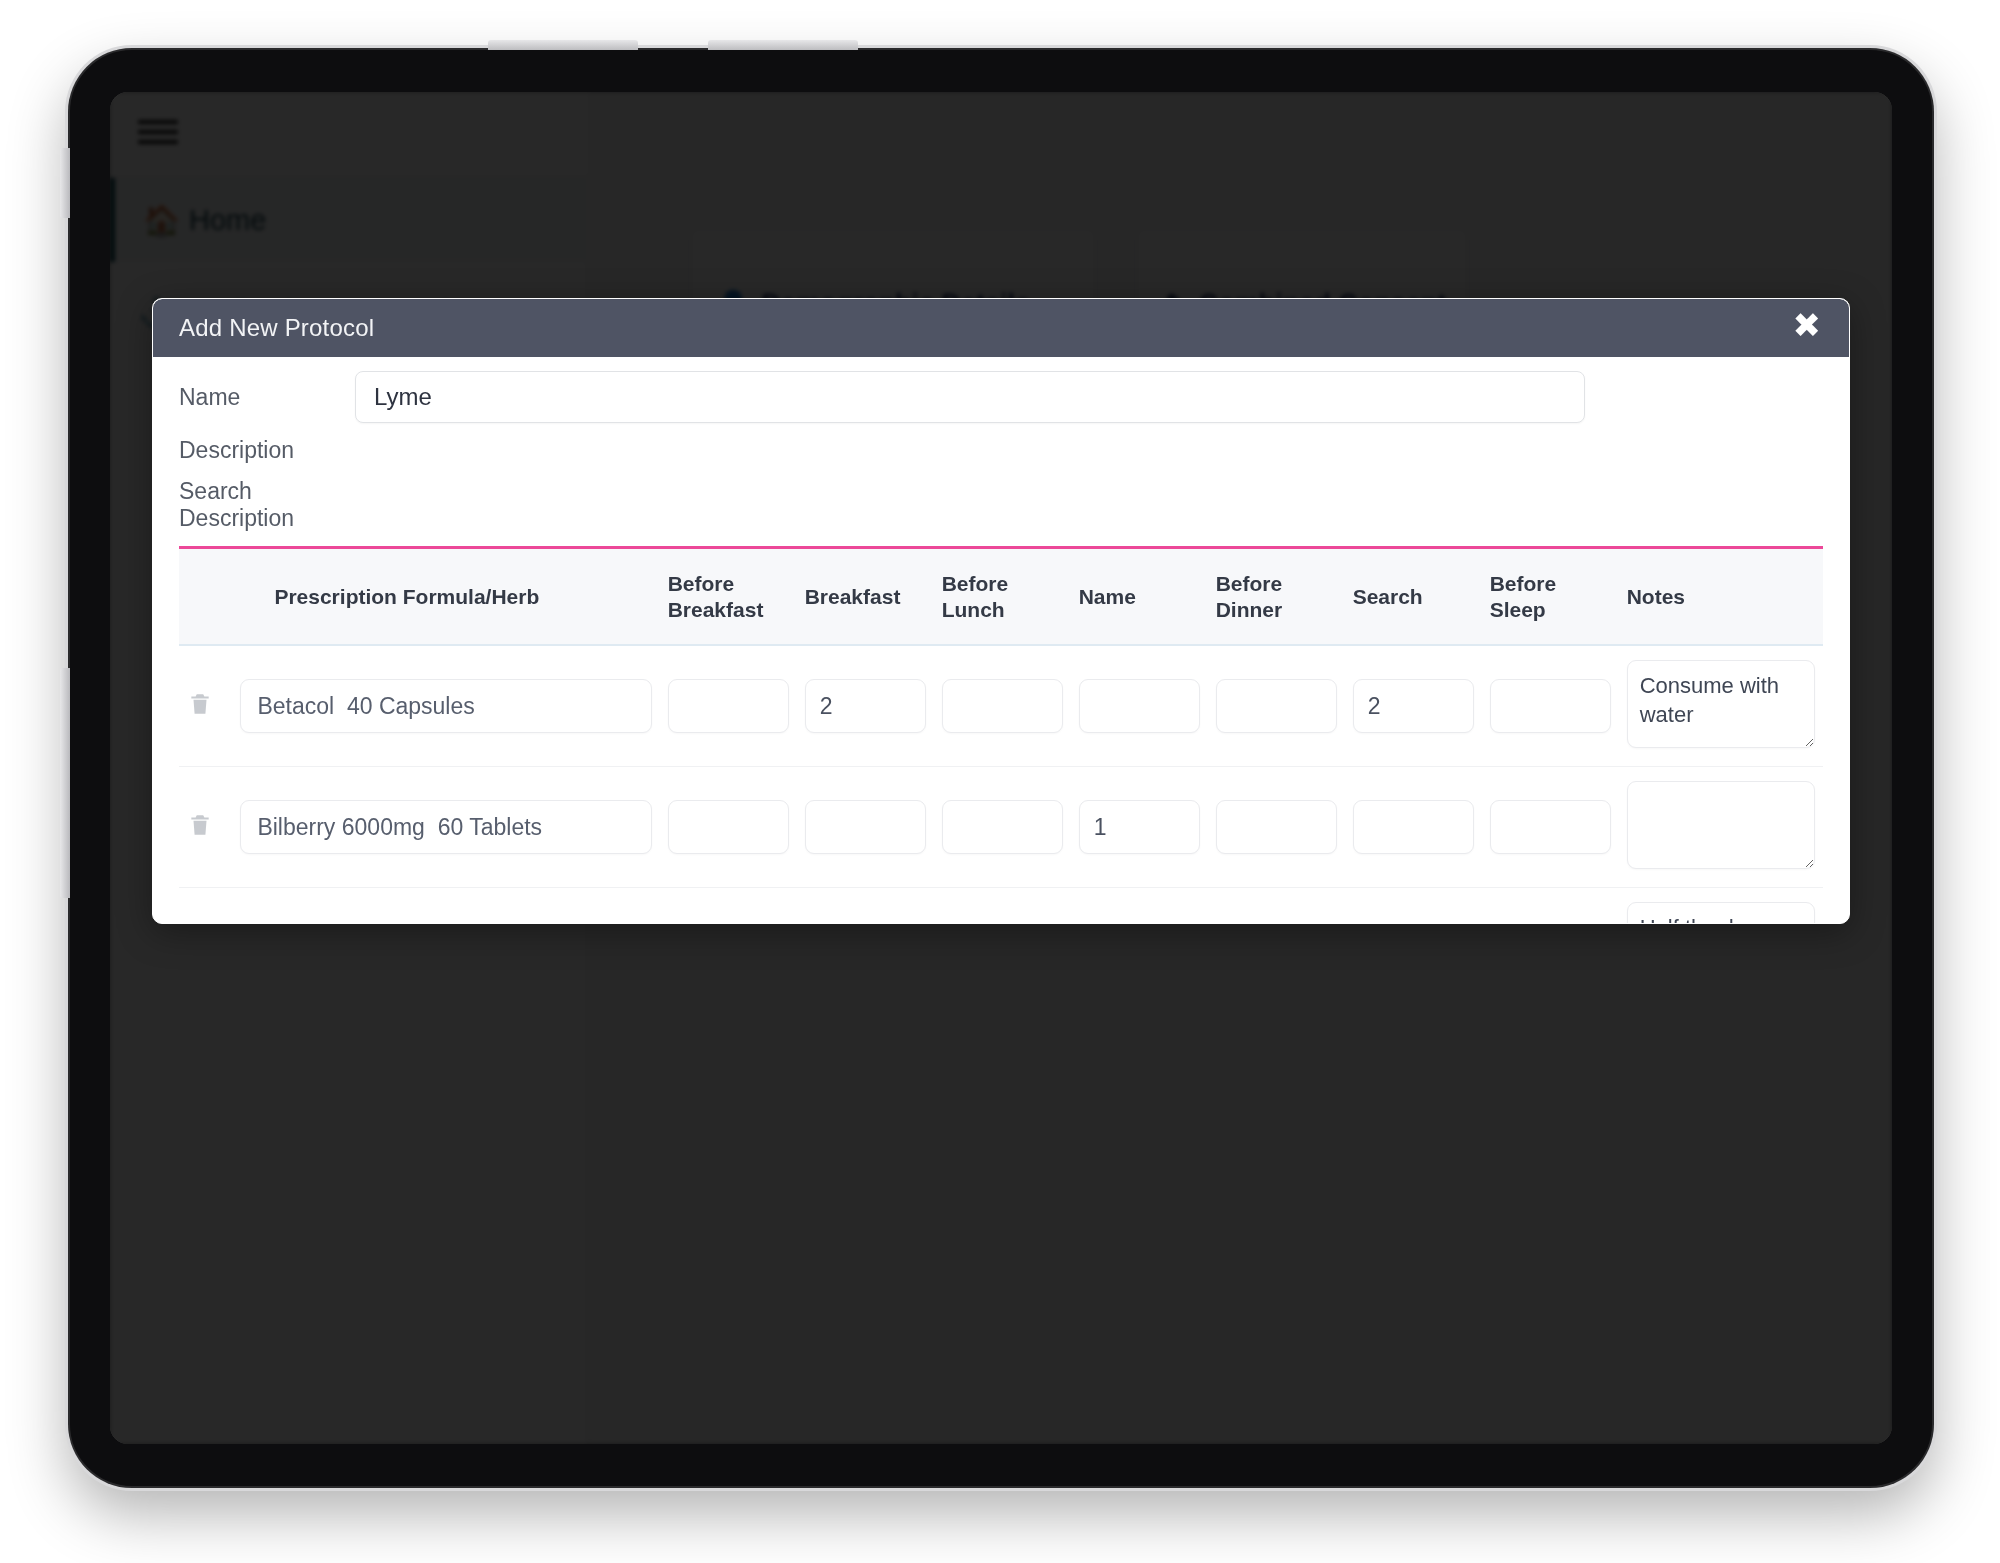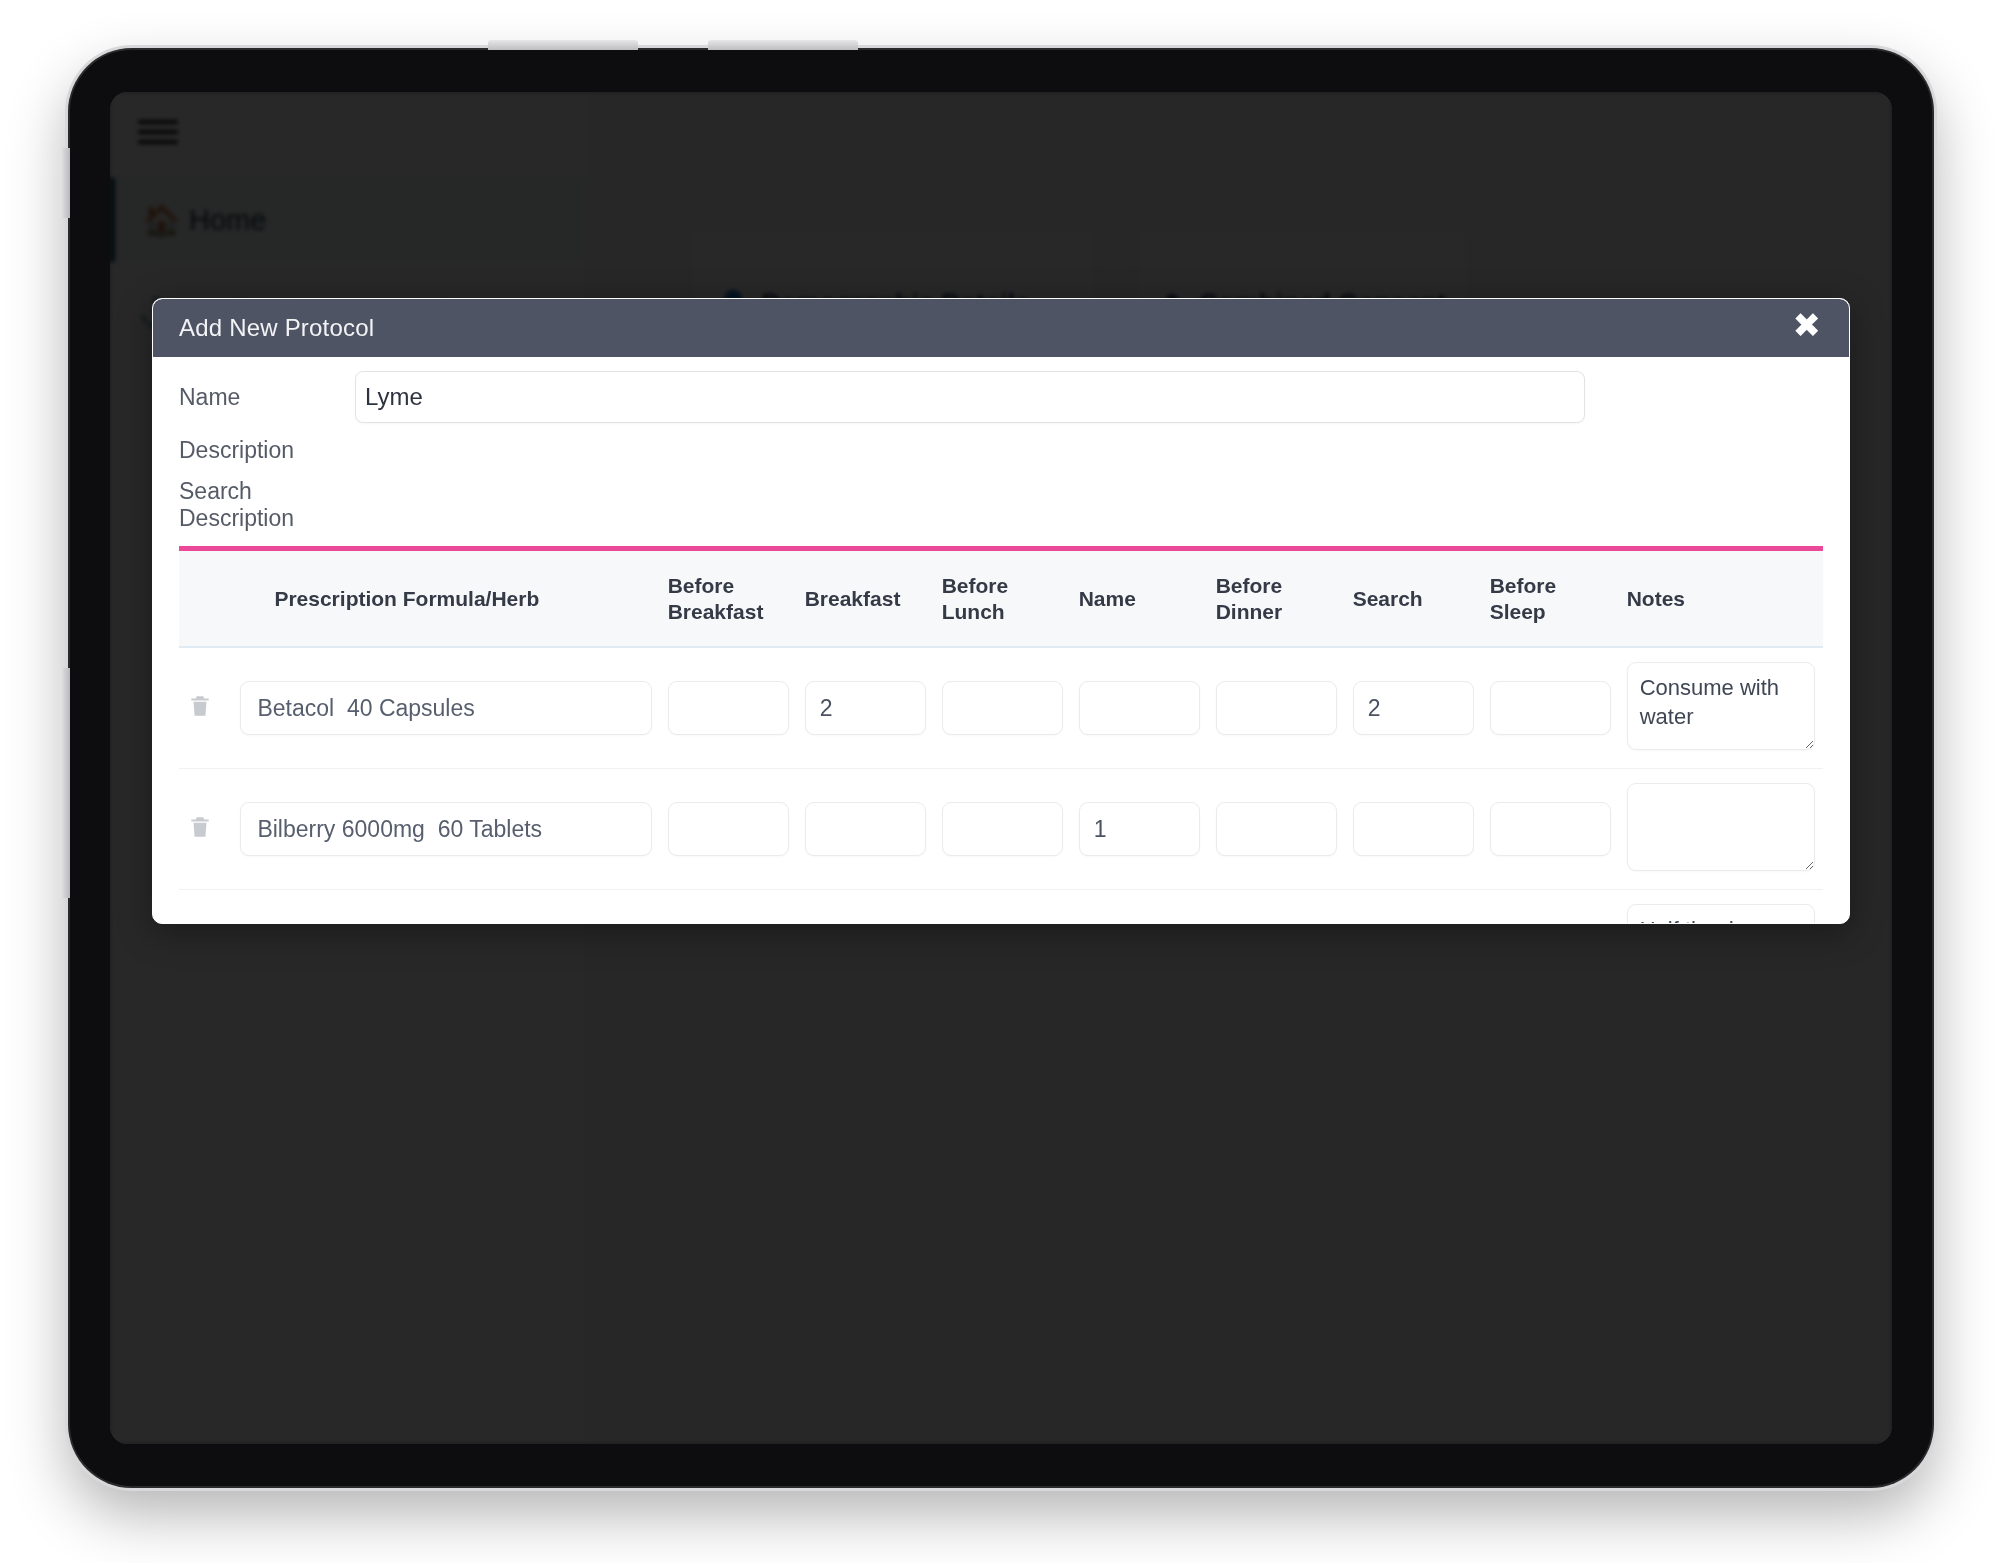--- a/index.html
+++ b/index.html
@@ -206,26 +206,26 @@
     border-radius: 8px;
     background: #fff;
     font-size: 24px;
     color: #2e3340;
     padding: 0 18px;
     font-family: "Liberation Sans", sans-serif;
     box-shadow: 0 1px 2px rgba(0,0,0,0.04);
     outline: none;
   }
   .form-input::placeholder { color: #b0b4bb; }
-  .form-input.short { max-width: 1230px; padding-left: 9px; }
+  .form-input.short { max-width: 1230px; }
 
   
   .table-wrap {
     margin: 14px 26px 0 26px;
-    border-top: 5px solid #ec4899;
+    border-top: 3px solid #ec4899;
     height: 470px;
     overflow: hidden;
   }
   table.protocol {
     width: 100%;
     border-collapse: collapse;
     table-layout: fixed;
   }
   table.protocol thead th {
     background: #f7f8fa;

